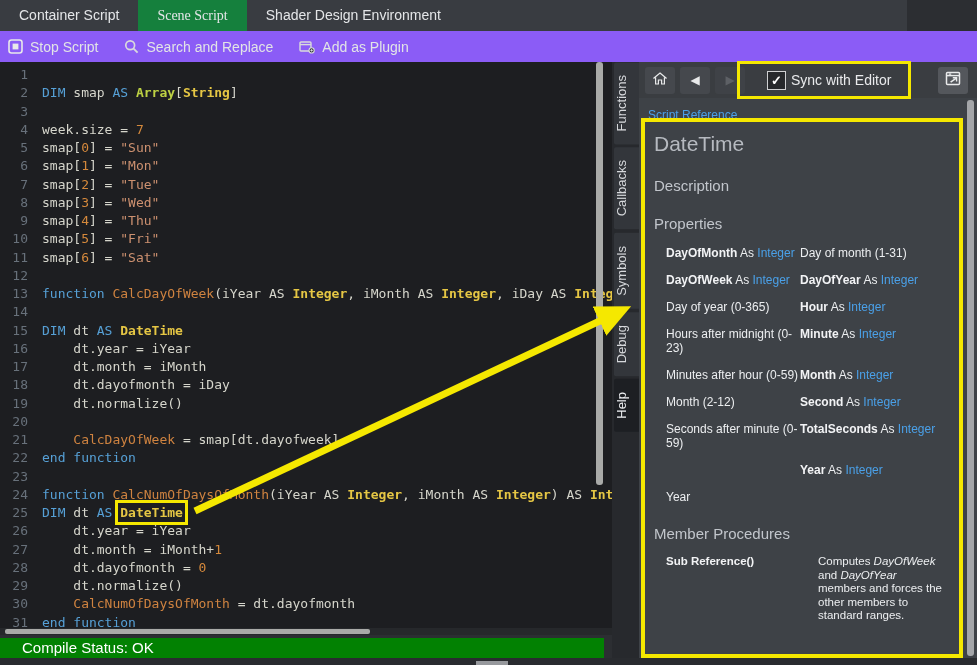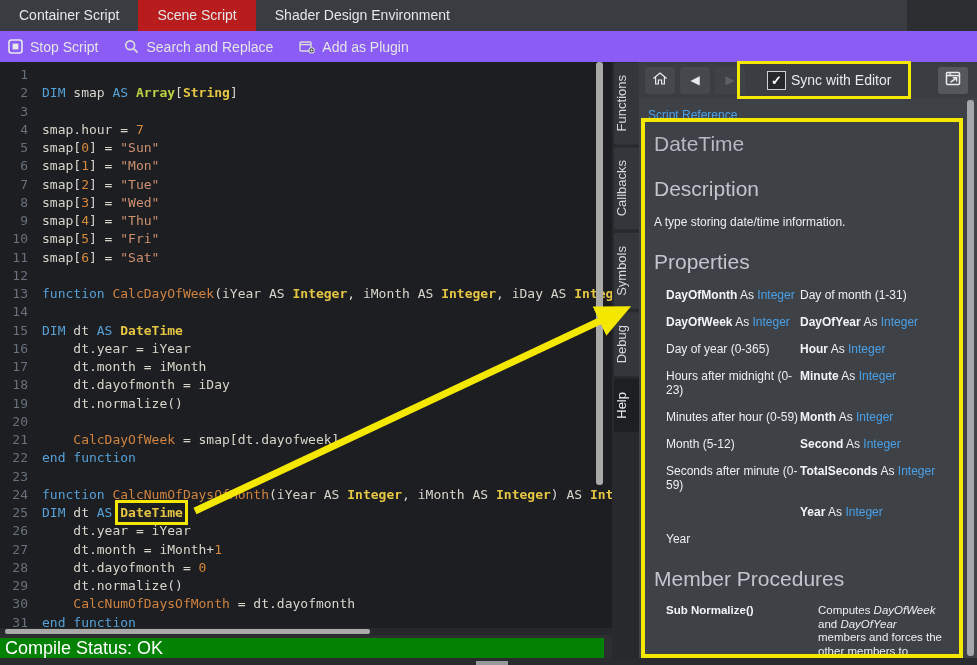--- a/index.html
+++ b/index.html
@@ -4,21 +4,21 @@
 <style>
   html,body{margin:0;padding:0;}
   body{
     width:977px;height:665px;position:relative;overflow:hidden;
     background:#2c2e32;font-family:"Liberation Sans",sans-serif;
     -webkit-font-smoothing:antialiased;
   }
   
   #tabbar{position:absolute;left:0;top:0;width:907px;height:31px;background:#393c41;display:flex;}
   .top-tab{height:31px;line-height:31px;padding:0 19px;font-size:14px;color:#e4e6e8;cursor:default;}
-  .top-tab.active{background:#b91c1c;}
+  .top-tab.active{background:#15803d;font-family:Liberation Serif, serif;}
   
   #toolbar{position:absolute;left:0;top:31px;width:977px;height:31px;background:#8b5cf6;display:flex;align-items:center;gap:26px;padding-left:8px;box-sizing:border-box;}
   .tool-item{display:flex;align-items:center;gap:7px;font-size:14px;color:#e2e4e6;}
   .tool-item svg{display:block;}
   
   #editor{position:absolute;left:0;top:62px;width:612px;height:566px;background:#1d1e21;overflow:hidden;}
   #code{padding-top:4px;font-family:"DejaVu Sans Mono",monospace;font-size:13px;}
   .code-line{height:18.25px;line-height:18.25px;white-space:pre;}
   .gutter{display:inline-block;width:28px;text-align:right;margin-right:14px;color:#68717b;}
   .tok-kw{color:#56a0d6;}
@@ -26,21 +26,21 @@
   .tok-typeg{color:#bdd143;font-weight:bold;}
   .tok-fn{color:#cf8340;}
   .tok-num{color:#d5893c;}
   .tok-str{color:#cd9170;}
   .tok-pl{color:#d6d6cc;}
   .tok-box{color:#e5c644;font-weight:bold;outline:3px solid #f5e800;outline-offset:2px;}
   #editor-vscroll{position:absolute;left:596px;top:62px;width:7px;height:423px;background:#a9aaa8;border-radius:3px;}
   #editor-hscroll-track{position:absolute;left:0;top:628px;width:612px;height:7px;background:#26282b;}
   #editor-hscroll{position:absolute;left:5px;top:1px;width:365px;height:5px;background:#a9aaa8;border-radius:2px;}
   
-  #compile-bar{position:absolute;left:0;top:638px;width:604px;height:20px;background:#028102;color:#ffffff;font-size:18px;line-height:20px;padding-left:5px;box-sizing:border-box;}
+  #compile-bar{position:absolute;left:0;top:638px;width:604px;height:20px;background:#028102;color:#ffffff;font-size:15px;line-height:20px;padding-left:22px;box-sizing:border-box;}
   #bottom-strip{position:absolute;left:0;top:658px;width:977px;height:7px;background:#292b2f;}
   #bottom-thumb{position:absolute;left:476px;top:661px;width:32px;height:4px;background:#97999d;}
   
   #sidetabs{position:absolute;left:612px;top:62px;width:27px;height:596px;background:#27292d;}
   .side-tab{writing-mode:vertical-rl;transform:rotate(180deg);background:#33363b;color:#d6d8db;font-size:13px;
     padding:13px 0;width:25px;text-align:center;margin:0 0 3px 2px;box-sizing:border-box;border-radius:0 2px 2px 0;cursor:default;}
   .side-tab.active{background:#1d1f23;color:#eceef0;}
   
   #panel{position:absolute;left:639px;top:62px;width:338px;height:596px;background:#3e4247;}
   #panel-toolbar{height:36px;display:flex;align-items:center;gap:5px;padding-left:6px;background:#3a3d41;}
@@ -49,21 +49,21 @@
   #checkbox{width:17px;height:17px;background:#26282b;border:1px solid #cfd0d2;margin-left:17px;display:flex;align-items:center;justify-content:center;color:#ffffff;font-size:13px;font-weight:bold;}
   #sync-label{font-size:14px;color:#e9eaec;}
   #popout-btn{margin-left:auto;margin-right:9px;width:30px;height:27px;background:#54575c;border-radius:3px;display:flex;align-items:center;justify-content:center;}
   #script-ref-row{padding:7px 0 0 9px;}
   #script-ref{font-size:12px;color:#4aa0e8;text-decoration:none;}
   #panel-vscroll{position:absolute;right:3px;top:38px;width:7px;height:556px;background:#a4a6a9;border-radius:3px;}
   
   #doc-box{position:absolute;left:641px;top:118px;width:322px;height:540px;border:4px solid #f5e800;box-sizing:border-box;z-index:30;overflow:hidden;}
   #doc-inner{padding:6px 12px 6px 9px;}
   #doc-title{font-size:21px;color:#b6bac0;margin:4px 0 0 0;font-weight:normal;}
-  .doc-h2{font-size:21px;color:#c2c6cc;font-weight:normal;margin:21px 0 0 0;}
+  .doc-h2{font-size:15px;color:#c2c6cc;font-weight:normal;margin:21px 0 0 0;}
   #doc-desc{font-size:12px;color:#eceef0;margin:14px 0 0 0;}
   #props-grid{display:grid;grid-template-columns:134px 1fr;row-gap:13px;margin:14px 0 0 12px;font-size:12px;color:#eceef0;}
   .seg-b{font-weight:bold;color:#f2f3f5;}
   .seg-i{font-style:italic;}
   .doc-link{color:#4aa0e8;text-decoration:none;cursor:pointer;}
   #procs-grid{display:grid;grid-template-columns:152px 1fr;row-gap:16px;margin:13px 0 0 12px;font-size:11.5px;line-height:13.5px;color:#eceef0;}
   
   .ann-box{position:absolute;border:3px solid #f5e800;z-index:40;pointer-events:none;}
   #ann-checkbox{left:737px;top:61px;width:168px;height:32px;}
   #annotation-arrow{position:absolute;left:0;top:0;z-index:50;pointer-events:none;}
@@ -108,21 +108,21 @@
     </span>
     <span>Add as Plugin</span>
   </div>
 </div>
 
 <div id="editor">
   <div id="code">
       <div class="code-line"><span class="gutter">1</span><span></span></div>
       <div class="code-line"><span class="gutter">2</span><span><span class="tok-kw">DIM</span><span class="tok-pl"> smap </span><span class="tok-kw">AS</span><span class="tok-pl"> </span><span class="tok-typeg">Array</span><span class="tok-pl">[</span><span class="tok-type">String</span><span class="tok-pl">]</span></span></div>
       <div class="code-line"><span class="gutter">3</span><span></span></div>
-      <div class="code-line"><span class="gutter">4</span><span><span class="tok-pl">smap.hour = </span><span class="tok-num">7</span></span></div>
+      <div class="code-line"><span class="gutter">4</span><span><span class="tok-pl">week.size = </span><span class="tok-num">7</span></span></div>
       <div class="code-line"><span class="gutter">5</span><span><span class="tok-pl">smap[</span><span class="tok-num">0</span><span class="tok-pl">] = </span><span class="tok-str">"Sun"</span></span></div>
       <div class="code-line"><span class="gutter">6</span><span><span class="tok-pl">smap[</span><span class="tok-num">1</span><span class="tok-pl">] = </span><span class="tok-str">"Mon"</span></span></div>
       <div class="code-line"><span class="gutter">7</span><span><span class="tok-pl">smap[</span><span class="tok-num">2</span><span class="tok-pl">] = </span><span class="tok-str">"Tue"</span></span></div>
       <div class="code-line"><span class="gutter">8</span><span><span class="tok-pl">smap[</span><span class="tok-num">3</span><span class="tok-pl">] = </span><span class="tok-str">"Wed"</span></span></div>
       <div class="code-line"><span class="gutter">9</span><span><span class="tok-pl">smap[</span><span class="tok-num">4</span><span class="tok-pl">] = </span><span class="tok-str">"Thu"</span></span></div>
       <div class="code-line"><span class="gutter">10</span><span><span class="tok-pl">smap[</span><span class="tok-num">5</span><span class="tok-pl">] = </span><span class="tok-str">"Fri"</span></span></div>
       <div class="code-line"><span class="gutter">11</span><span><span class="tok-pl">smap[</span><span class="tok-num">6</span><span class="tok-pl">] = </span><span class="tok-str">"Sat"</span></span></div>
       <div class="code-line"><span class="gutter">12</span><span></span></div>
       <div class="code-line"><span class="gutter">13</span><span><span class="tok-kw">function</span><span class="tok-pl"> </span><span class="tok-fn">CalcDayOfWeek</span><span class="tok-pl">(iYear AS </span><span class="tok-type">Integer</span><span class="tok-pl">, iMonth AS </span><span class="tok-type">Integer</span><span class="tok-pl">, iDay AS </span><span class="tok-type">Integer</span></span></div>
       <div class="code-line"><span class="gutter">14</span><span></span></div>
@@ -198,44 +198,43 @@
   <div id="script-ref-row">
     <a id="script-ref" href="#">Script Reference</a>
   </div>
   <div id="panel-vscroll"></div>
 </div>
 
 <div id="doc-box">
   <div id="doc-inner">
     <h1 id="doc-title">DateTime</h1>
     <h2 class="doc-h2">Description</h2>
-    <p id="doc-desc">A type storing date/time information.</p>
     <h2 class="doc-h2">Properties</h2>
     <div id="props-grid">
         <div><span class="seg-b">DayOfMonth</span><span> As </span><a class="doc-link">Integer</a></div>
         <div>Day of month (1-31)</div>
         <div><span class="seg-b">DayOfWeek</span><span> As </span><a class="doc-link">Integer</a></div>
         <div><span class="seg-b">DayOfYear</span><span> As </span><a class="doc-link">Integer</a></div>
         <div>Day of year (0-365)</div>
         <div><span class="seg-b">Hour</span><span> As </span><a class="doc-link">Integer</a></div>
         <div>Hours after midnight (0-23)</div>
         <div><span class="seg-b">Minute</span><span> As </span><a class="doc-link">Integer</a></div>
         <div>Minutes after hour (0-59)</div>
         <div><span class="seg-b">Month</span><span> As </span><a class="doc-link">Integer</a></div>
-        <div>Month (5-12)</div>
+        <div>Month (2-12)</div>
         <div><span class="seg-b">Second</span><span> As </span><a class="doc-link">Integer</a></div>
         <div>Seconds after minute (0-59)</div>
         <div><span class="seg-b">TotalSeconds</span><span> As </span><a class="doc-link">Integer</a></div>
         <div></div>
         <div><span class="seg-b">Year</span><span> As </span><a class="doc-link">Integer</a></div>
         <div>Year</div>
       </div>
     <h2 class="doc-h2">Member Procedures</h2>
     <div id="procs-grid">
-        <div><span class="seg-b">Sub Normalize()</span></div>
+        <div><span class="seg-b">Sub Reference()</span></div>
         <div><span>Computes </span><span class="seg-i">DayOfWeek</span><span> and </span><span class="seg-i">DayOfYear</span><span> members and forces the other members to standard ranges.</span></div>
       </div>
   </div>
 </div>
 
 <div id="ann-checkbox" class="ann-box"></div>
 <svg id="annotation-arrow" width="977" height="665" viewBox="0 0 977 665">
   <defs>
     <marker id="ah" markerWidth="5" markerHeight="4.6" refX="3.4" refY="2.3" orient="auto">
       <polygon points="0 0, 5 2.3, 0 4.6" fill="#f5e800"></polygon>

